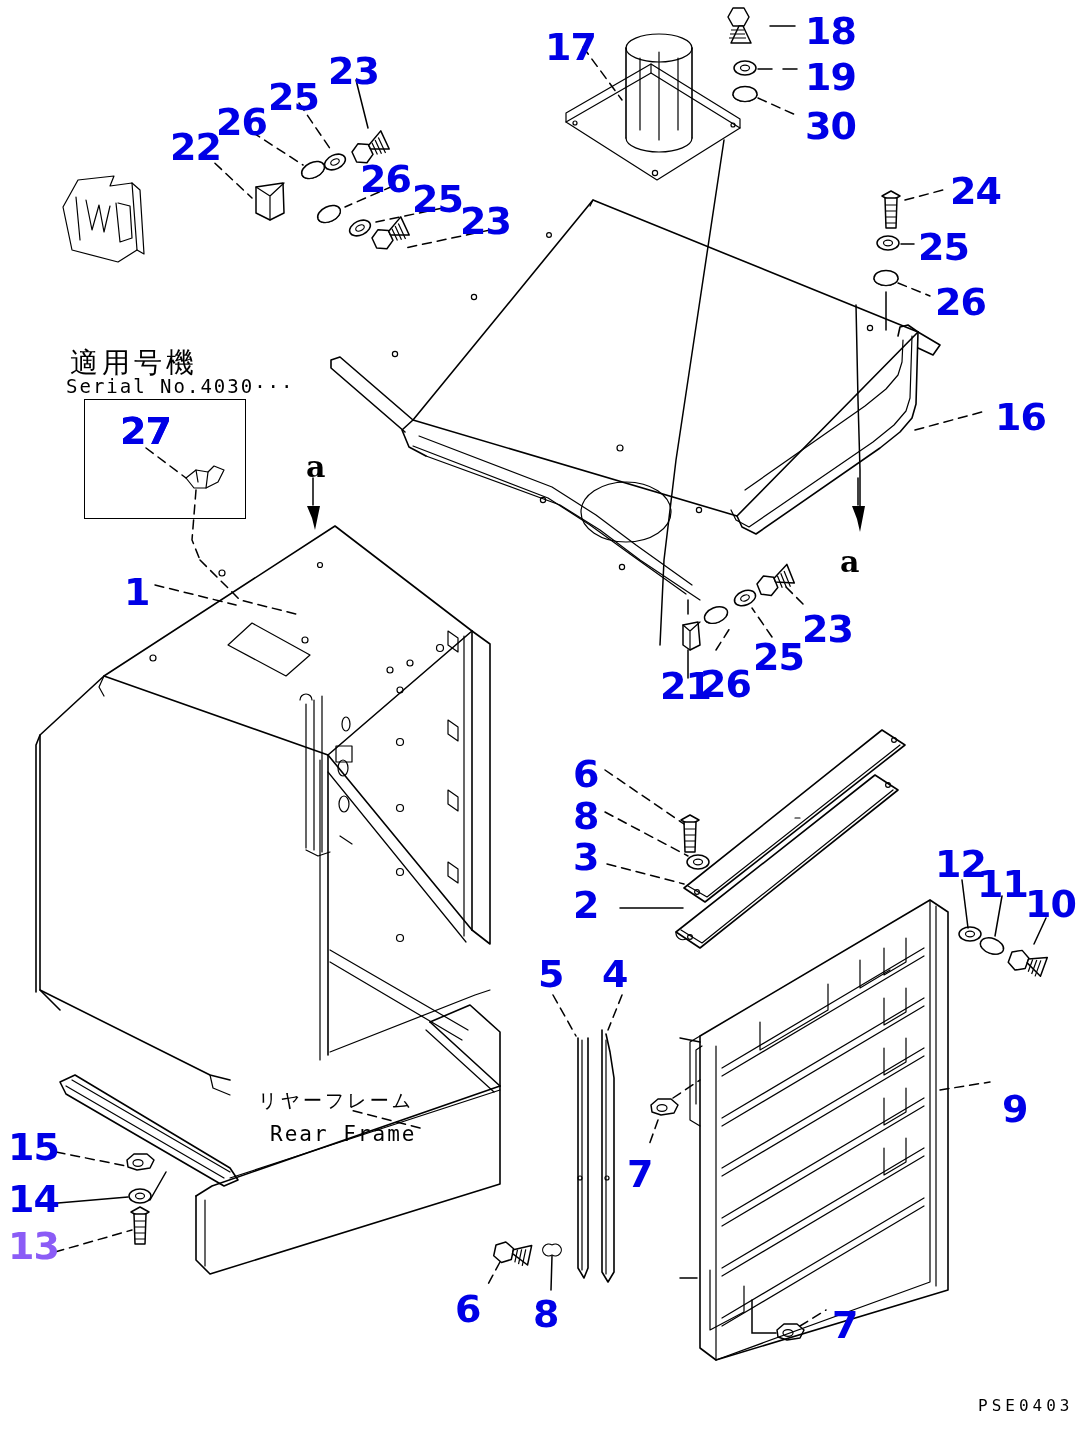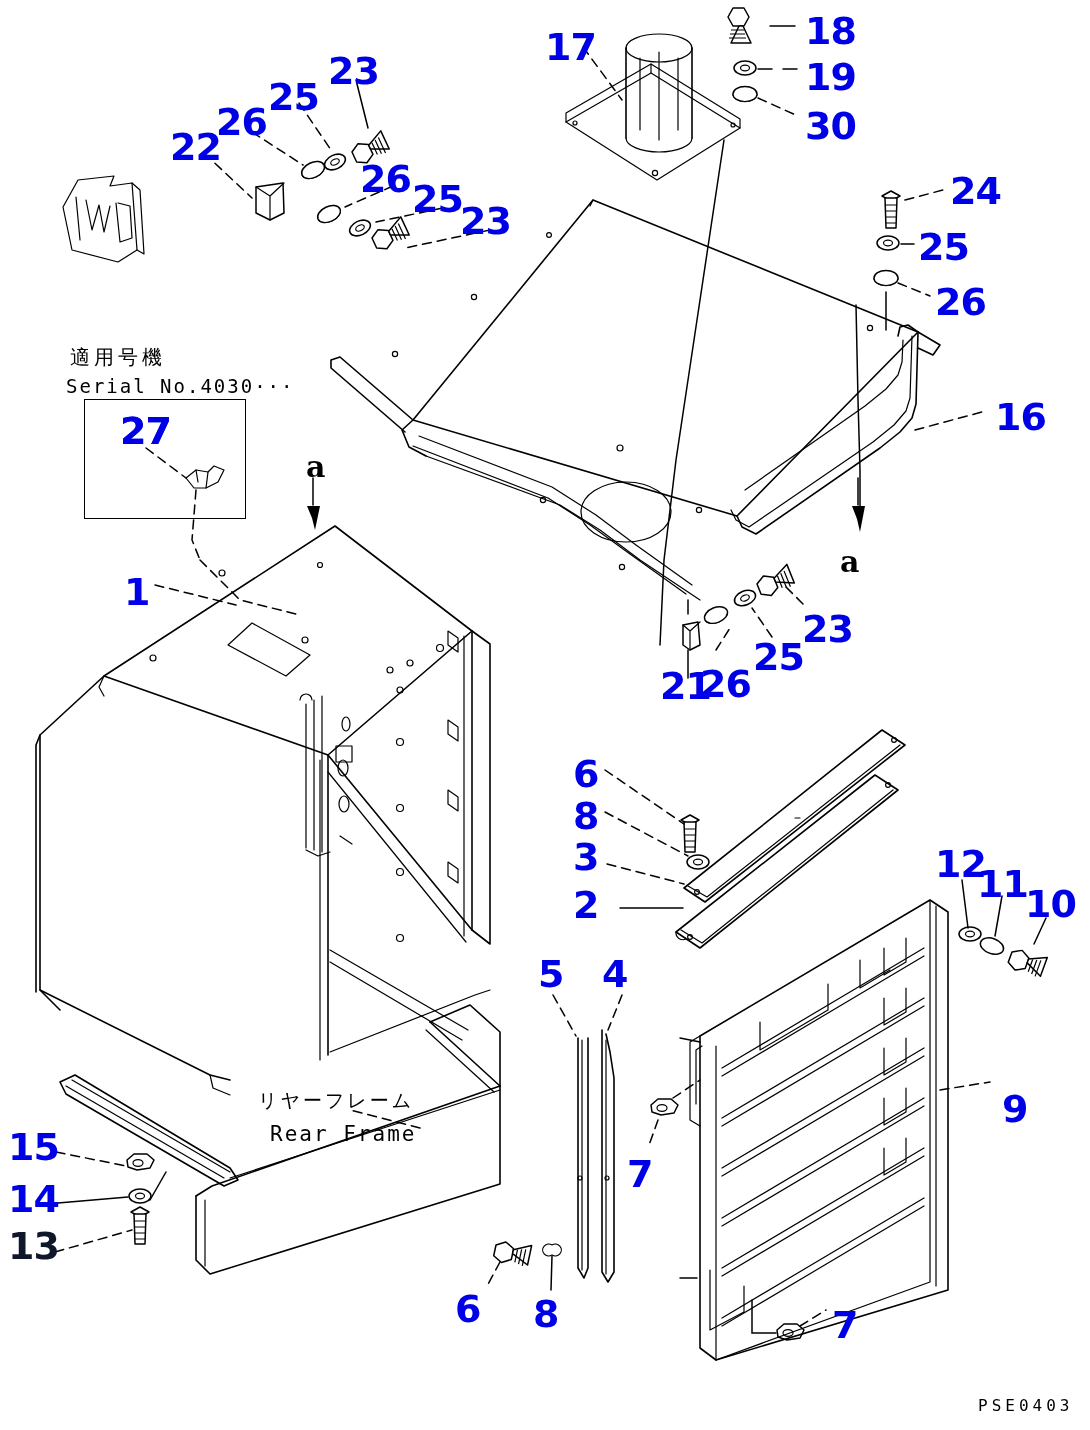--- a/index.html
+++ b/index.html
@@ -1,21 +1,21 @@
 <!DOCTYPE html>
 <html><head>
 <meta charset="utf-8">
 <style>
   html,body{margin:0;padding:0;background:#fff;}
   body{font-family:"DejaVu Sans",sans-serif;}
   #sheet{position:relative;width:1090px;height:1430px;background:#ffffff;overflow:hidden;}
   #art{position:absolute;left:0;top:0;width:1090px;height:1430px;}
   .cal{position:absolute;color:#0000e6;font-family:"DejaVu Sans",sans-serif;font-weight:bold;font-size:38px;line-height:1;letter-spacing:-1px;white-space:nowrap;}
   .sec{position:absolute;color:#000;font-family:"DejaVu Serif",serif;font-weight:bold;font-size:30px;line-height:1;}
-  .jp{position:absolute;color:#000;font-family:"DejaVu Sans",sans-serif;font-size:20px;letter-spacing:4px;white-space:nowrap;}
+  .jp{position:absolute;color:#000;font-family:"DejaVu Sans",sans-serif;font-size:28px;letter-spacing:4px;white-space:nowrap;}
   .ser{position:absolute;color:#000;font-family:"DejaVu Sans Mono",monospace;font-size:19px;letter-spacing:2px;white-space:nowrap;}
   .rf-jp{position:absolute;color:#000;font-family:"DejaVu Sans",sans-serif;font-size:19px;letter-spacing:3px;white-space:nowrap;}
   .rf-en{position:absolute;color:#000;font-family:"DejaVu Sans Mono",monospace;font-size:21px;letter-spacing:2px;white-space:nowrap;}
   .code{position:absolute;color:#000;font-family:"DejaVu Sans Mono",monospace;font-size:16px;letter-spacing:4px;white-space:nowrap;}
   .frame{position:absolute;border:1px solid #000;}
 </style>
 </head>
 <body>
 
 <div id="sheet">
@@ -449,21 +449,21 @@
       <div class="cal" style="left: 573px; top: 755px; color: rgb(0, 0, 230);">6</div>
       <div class="cal" style="left: 573px; top: 797px; color: rgb(0, 0, 230);">8</div>
       <div class="cal" style="left: 455px; top: 1290px; color: rgb(0, 0, 230);">6</div>
       <div class="cal" style="left: 533px; top: 1295px; color: rgb(0, 0, 230);">8</div>
       <div class="cal" style="left: 627px; top: 1155px; color: rgb(0, 0, 230);">7</div>
       <div class="cal" style="left: 832px; top: 1306px; color: rgb(0, 0, 230);">7</div>
       <div class="cal" style="left: 1002px; top: 1090px; color: rgb(0, 0, 230);">9</div>
       <div class="cal" style="left: 1025px; top: 885px; color: rgb(0, 0, 230);">10</div>
       <div class="cal" style="left: 977px; top: 865px; color: rgb(0, 0, 230);">11</div>
       <div class="cal" style="left: 935px; top: 845px; color: rgb(0, 0, 230);">12</div>
-      <div class="cal" style="left: 8px; top: 1227px; color: #0f172a;">13</div>
+      <div class="cal" style="left: 8px; top: 1227px; color: #8b5cf6;">13</div>
       <div class="cal" style="left: 8px; top: 1180px; color: rgb(0, 0, 230); text-align: right;">14</div>
       <div class="cal" style="left: 8px; top: 1128px; color: rgb(0, 0, 230);">15</div>
       <div class="cal" style="left: 995px; top: 398px; color: rgb(0, 0, 230); text-align: right;">16</div>
       <div class="cal" style="left: 545px; top: 28px; color: rgb(0, 0, 230);">17</div>
       <div class="cal" style="left: 805px; top: 12px; color: rgb(0, 0, 230);">18</div>
       <div class="cal" style="left: 805px; top: 58px; color: rgb(0, 0, 230);">19</div>
       <div class="cal" style="left: 805px; top: 107px; color: rgb(0, 0, 230);">30</div>
       <div class="cal" style="left: 660px; top: 667px; color: rgb(0, 0, 230);">21</div>
       <div class="cal" style="left: 170px; top: 128px; color: rgb(0, 0, 230);">22</div>
       <div class="cal" style="left: 328px; top: 52px; color: rgb(0, 0, 230);">23</div>

